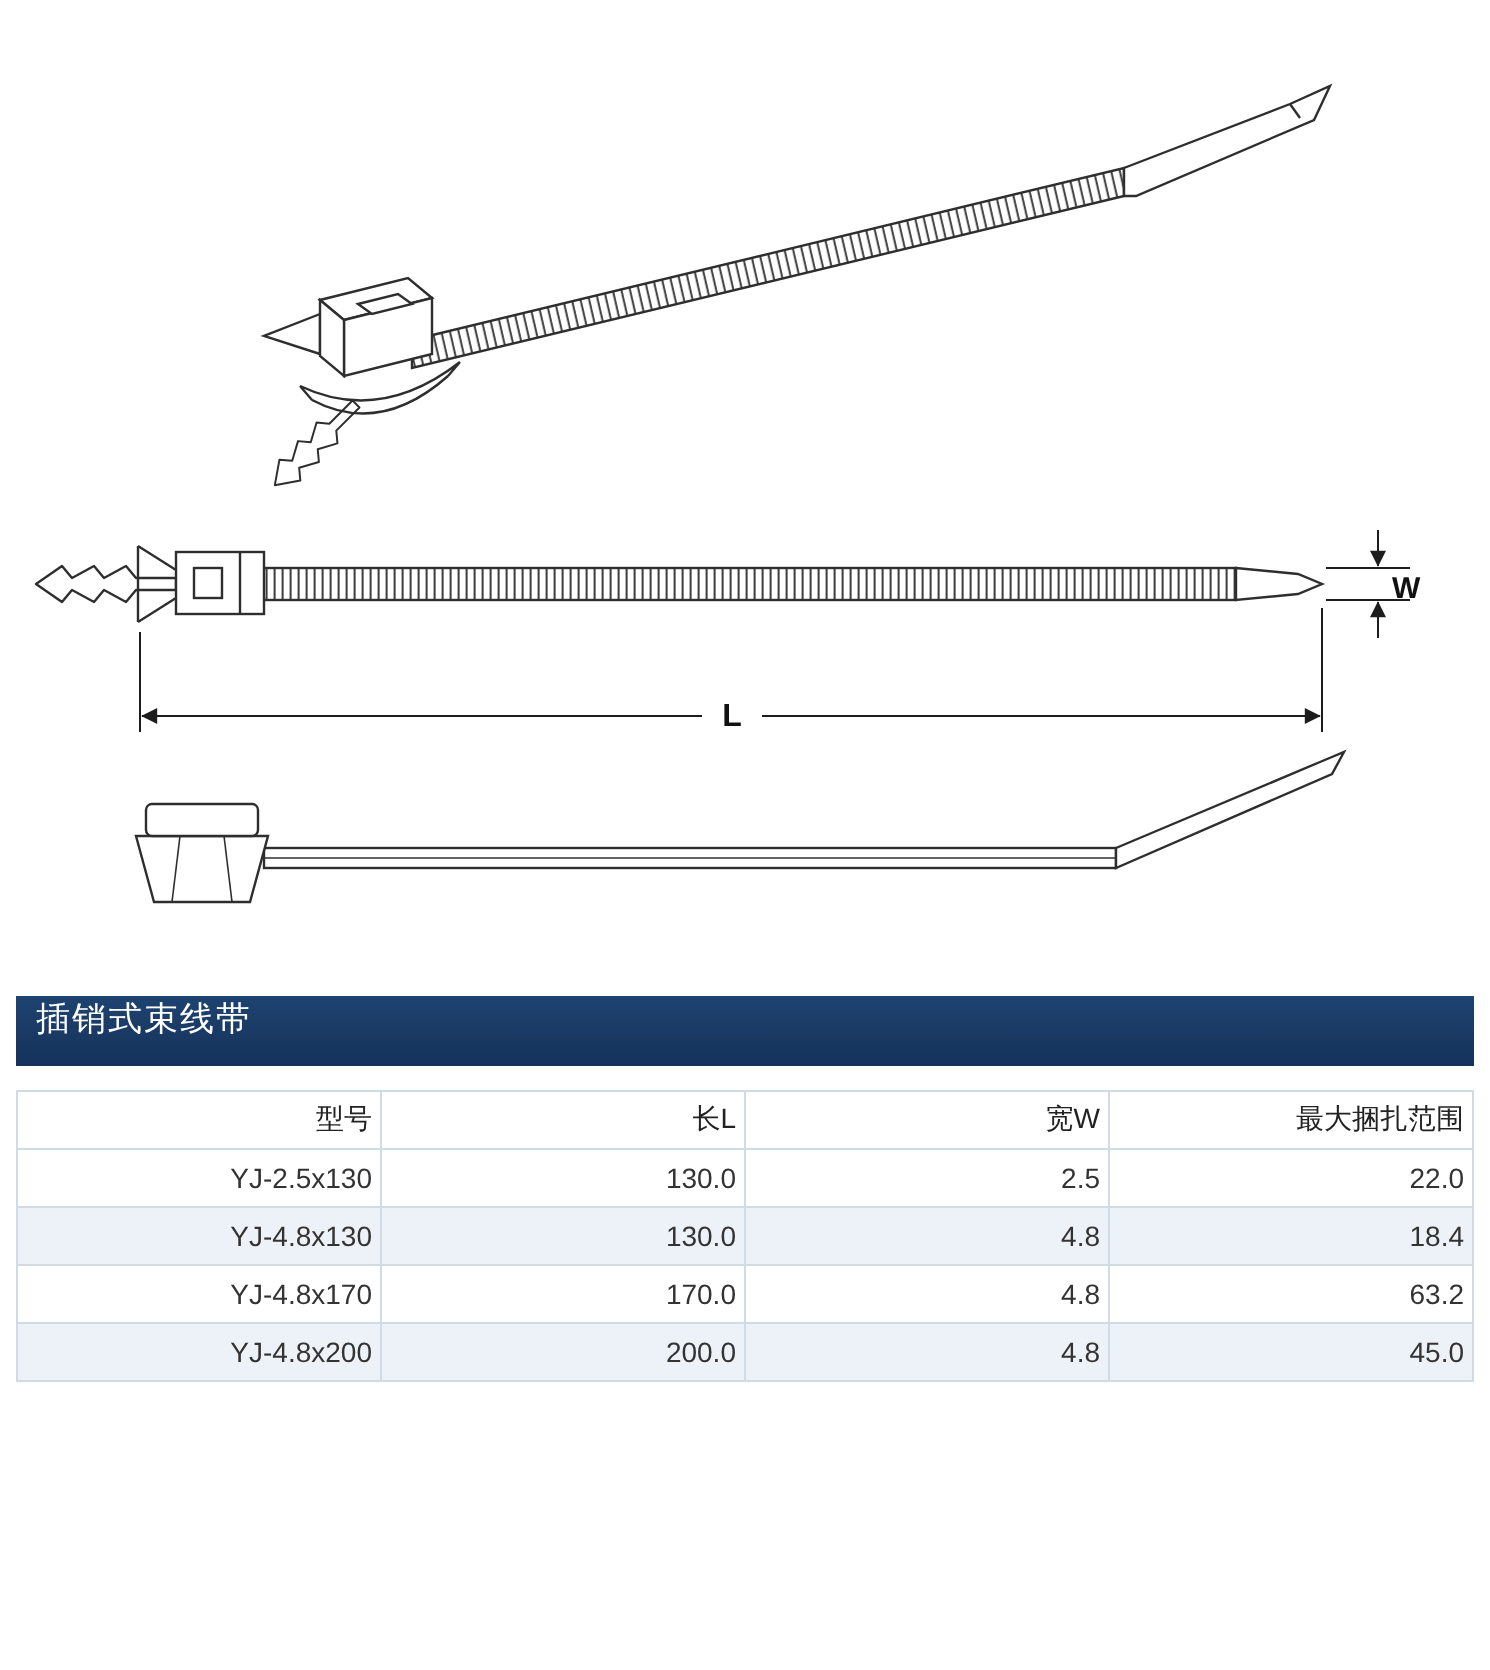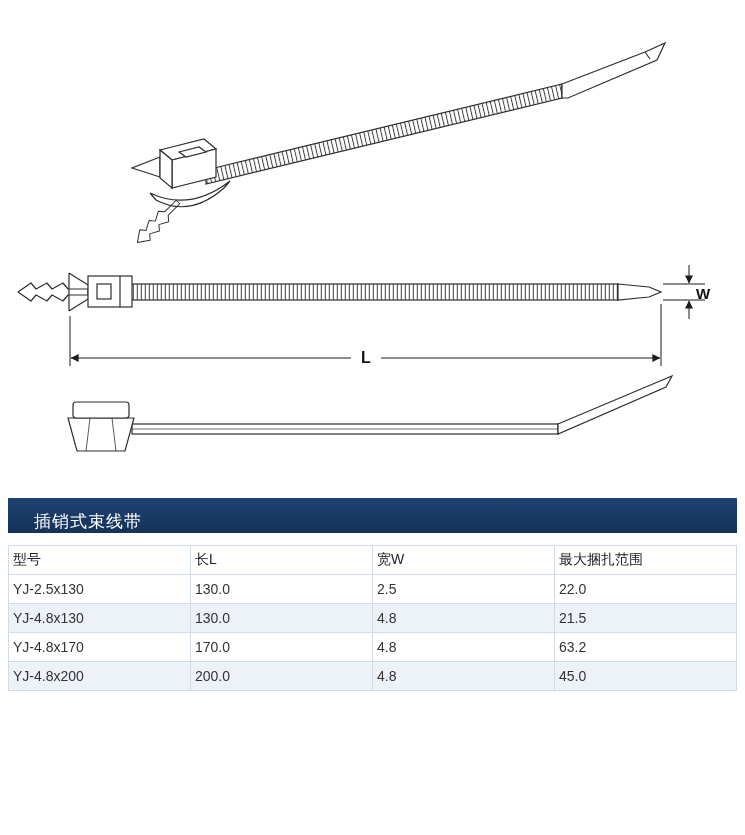--- a/index.html
+++ b/index.html
@@ -13,37 +13,37 @@
     overflow: hidden;
   }
   .diagram { display: block; }
   svg text { font-family: "Liberation Sans", sans-serif; }
   .banner {
     margin: 8px 8px 0 8px;
     height: 35px;
     background: linear-gradient(#1e4370, #15325a);
     color: #ffffff;
     display: flex;
-    align-items: flex-end;
-    padding: 0 26px;
+    align-items: flex-start;
+    padding: 0 10px;
     font-size: 17px;
     letter-spacing: 1px;
   }
   .spec-table {
     width: 729px;
     margin: 12px 8px 0 8px;
     border-collapse: collapse;
     table-layout: fixed;
     font-size: 14px;
     color: #333333;
   }
   .spec-table th, .spec-table td {
     border: 1px solid #d0dbe6;
     height: 29px;
-    text-align: left;
+    text-align: right;
     vertical-align: middle;
     font-weight: 400;
     padding: 0 4px;
   }
   .spec-table thead th { background: #ffffff; color: #222222; }
   .spec-table tbody tr:nth-child(even) { background: #edf2f8; }
   .spec-table tbody tr:nth-child(odd) { background: #ffffff; }
 </style>
 </head>
 <body>
@@ -135,21 +135,21 @@
         <tr>
           <td>YJ-2.5x130</td>
           <td>130.0</td>
           <td>2.5</td>
           <td>22.0</td>
         </tr>
         <tr>
           <td>YJ-4.8x130</td>
           <td>130.0</td>
           <td>4.8</td>
-          <td>21.5</td>
+          <td>18.4</td>
         </tr>
         <tr>
           <td>YJ-4.8x170</td>
           <td>170.0</td>
           <td>4.8</td>
           <td>63.2</td>
         </tr>
         <tr>
           <td>YJ-4.8x200</td>
           <td>200.0</td>

